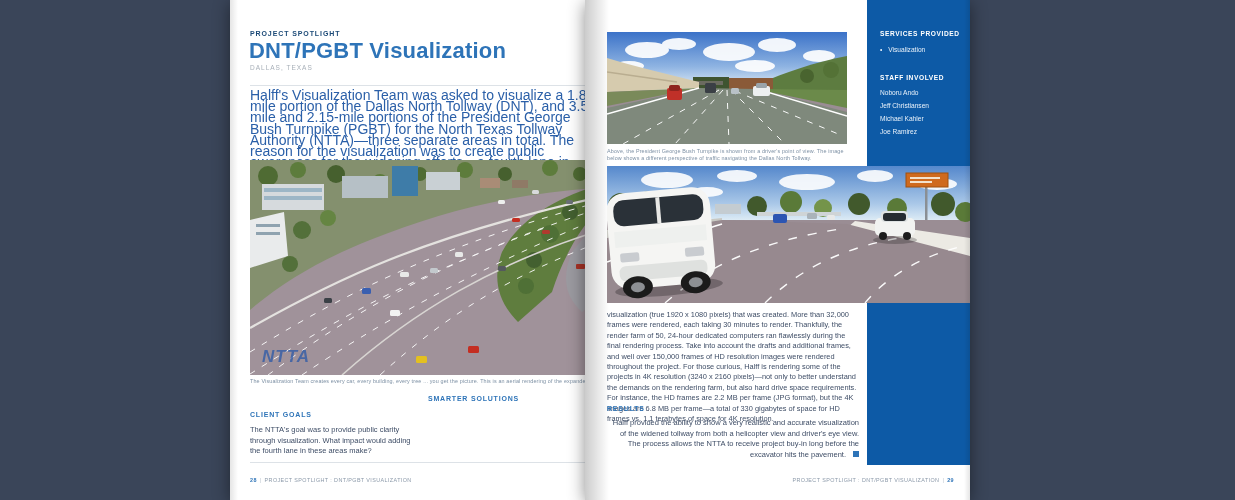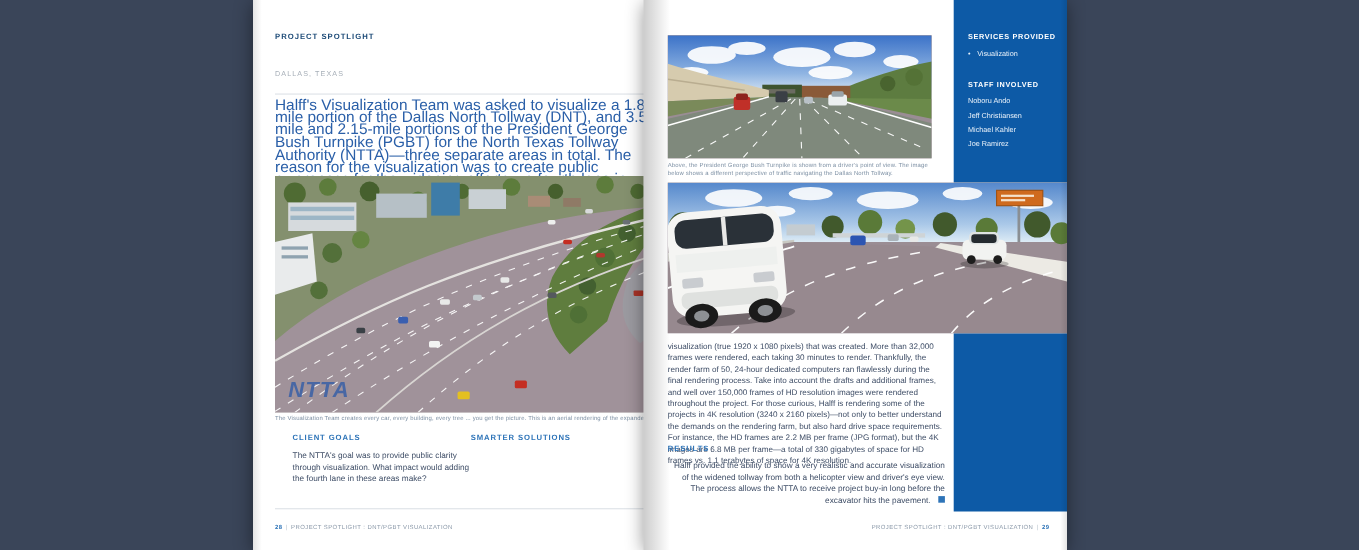--- a/index.html
+++ b/index.html
@@ -21,25 +21,25 @@
   .eyebrow{position:absolute;left:20px;top:30px;font-size:7px;font-weight:bold;letter-spacing:0.9px;color:#1c4a77;}
   .title{position:absolute;left:19px;top:38px;margin:0;font-size:22px;font-weight:bold;color:#2e74b8;letter-spacing:0.2px;}
   .location{position:absolute;left:20px;top:64px;font-size:6.5px;letter-spacing:1px;color:#a7afb8;}
   .rule{position:absolute;height:1px;background:#dde2e7;}
   .rule-top{left:20px;top:85px;width:347px;}
   .rule-bottom{left:20px;top:462px;width:347px;}
   .intro{position:absolute;left:20px;top:90px;width:347px;margin:0;font-size:14px;line-height:11.2px;color:#2a5fa8;}
   .img-frame{position:absolute;overflow:hidden;background:#9a8d94;}
   .hero-image{left:20px;top:160px;width:345px;height:215px;}
   .img-frame svg{display:block;width:100%;height:100%;}
-  .watermark{position:absolute;left:12px;bottom:8px;font-size:20px;font-weight:bold;font-style:italic;color:#2b59a8;opacity:0.75;letter-spacing:1px;}
+  .watermark{position:absolute;left:12px;bottom:8px;font-size:17px;font-weight:bold;font-style:italic;color:#2b59a8;opacity:0.75;letter-spacing:1px;}
   .caption{font-size:5.4px;line-height:7.4px;color:#7d90a4;letter-spacing:0.15px;}
   .hero-caption{position:absolute;left:20px;top:378px;width:352px;white-space:nowrap;}
   .cols{position:absolute;left:20px;top:395px;width:347px;}
-  .col1{position:absolute;left:0;top:0;width:162px;margin-left:16px;}
+  .col1{position:absolute;left:0;top:16px;width:162px;}
   .col2{position:absolute;left:178px;top:0;width:169px;}
   .sec-heading{font-size:7px;font-weight:bold;letter-spacing:0.8px;color:#2e74b8;margin:0 0 7px 0;}
   .sec-body{margin:0;font-size:7.5px;line-height:10.6px;color:#3e4d66;}
   .footer{position:absolute;top:477px;font-size:5.4px;letter-spacing:0.4px;color:#8b99a9;}
   .footer-left{left:20px;}
   .footer-right{right:16px;text-align:right;}
   .pagenum{font-weight:bold;color:#2e74b8;}
   .sep{color:#b4bfca;margin:0 3px;}
 
   
@@ -62,20 +62,21 @@
   .results-body{position:absolute;left:22px;top:418px;width:252px;text-align:right;}
   .end-square{display:inline-block;width:6px;height:6px;background:#2e74b8;margin-left:7px;vertical-align:-0.5px;}
 </style>
 </head>
 <body>
 
 <div class="stage">
 
   <div class="page page-left">
     <div class="eyebrow">PROJECT SPOTLIGHT</div>
+    <h1 class="title">DNT/PGBT Visualization</h1>
     <div class="location">DALLAS, TEXAS</div>
     <div class="rule rule-top"></div>
     <p class="intro">Halff's Visualization Team was asked to visualize a 1.8-mile portion of the Dallas North Tollway (DNT), and 3.5-mile and 2.15-mile portions of the President George Bush Turnpike (PGBT) for the North Texas Tollway Authority (NTTA)—three separate areas in total. The reason for the visualization was to create public awareness for the widening efforts—a fourth lane in each direction for the DNT and PGBT. Halff won this contract through a formal interviewing process as this would be the largest visualization effort the NTTA had initiated.</p>
 
     <div class="img-frame hero-image">
       <svg viewBox="0 0 345 215" preserveAspectRatio="none">
         <rect x="0" y="0" width="345" height="215" fill="#a0929a"></rect>
 
         <path d="M0,0 H345 V28 C260,34 190,52 120,80 C75,98 35,120 0,150 Z" fill="#84906e"></path>
         <circle cx="18" cy="16" r="10" fill="#4f6b33"></circle>

